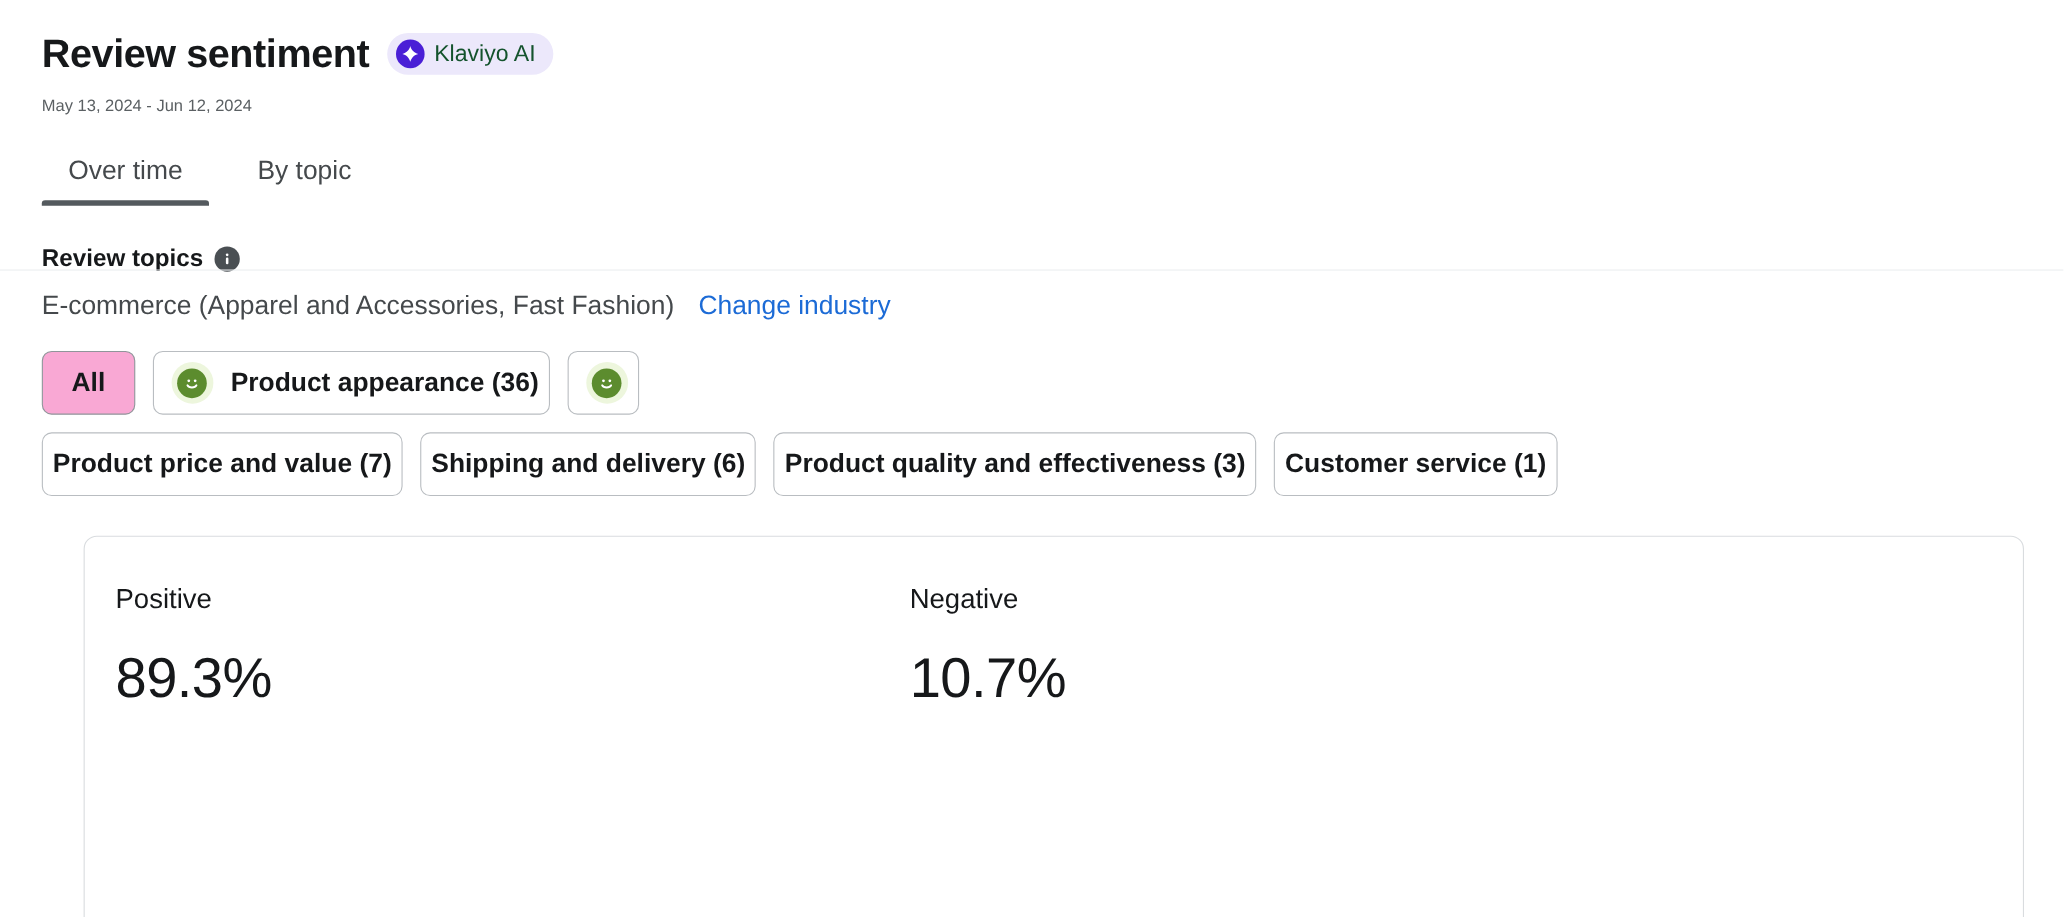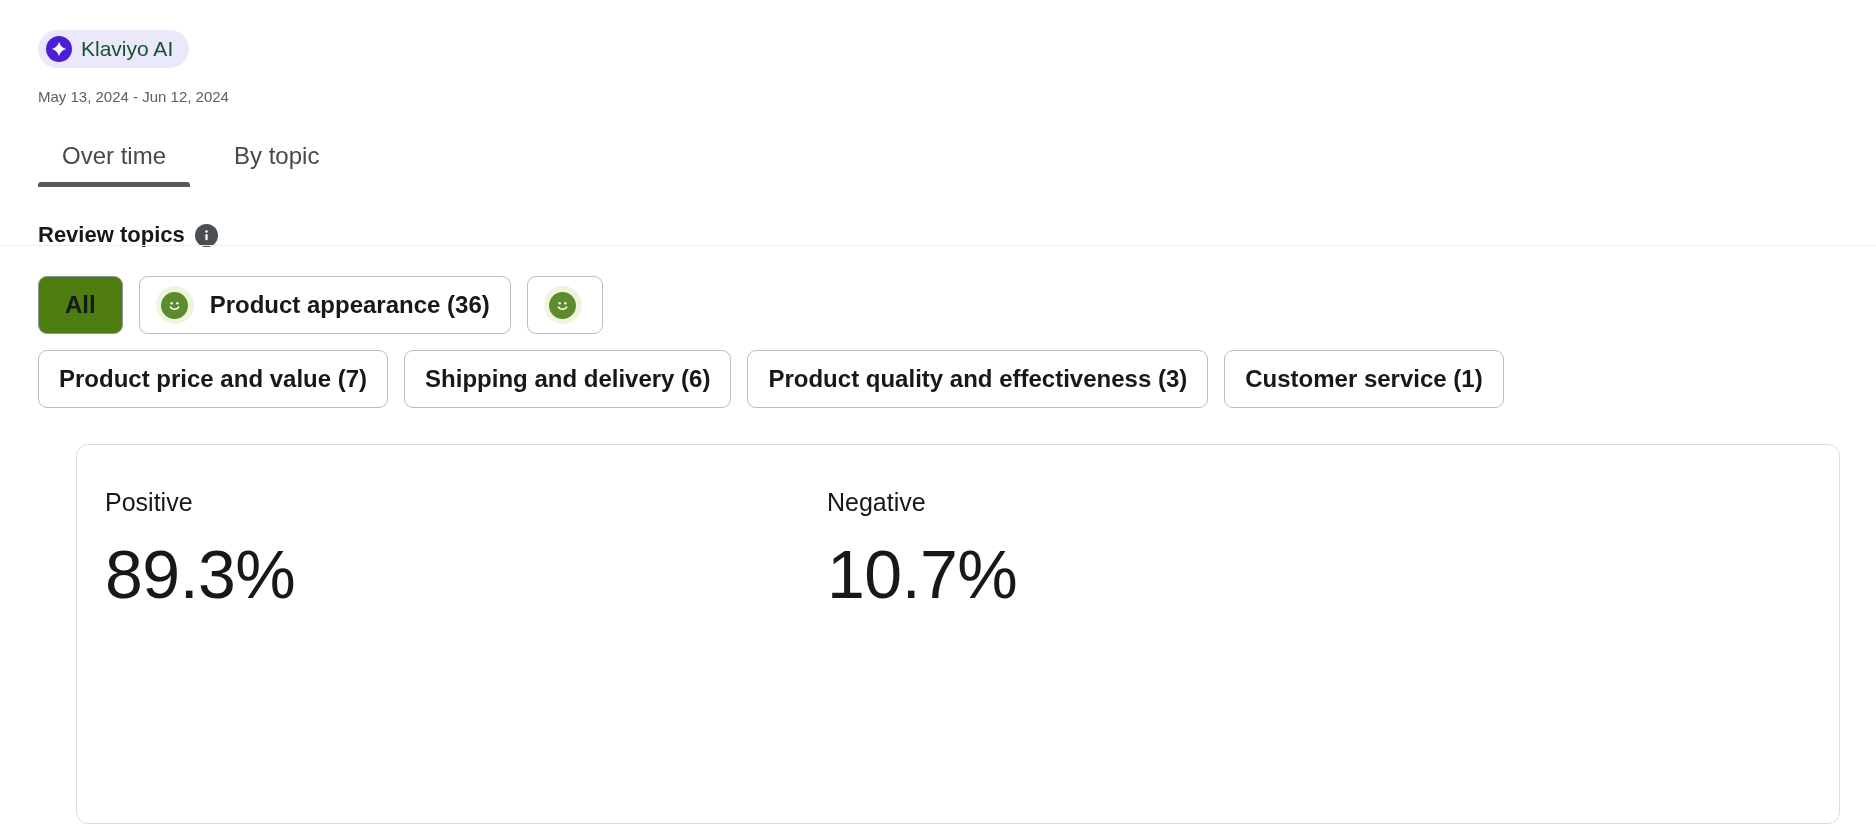--- a/index.html
+++ b/index.html
@@ -144,33 +144,33 @@
     display: flex;
     align-items: center;
     gap: 16px;
     margin-bottom: 16px;
   }
   .chip {
     display: inline-flex;
     align-items: center;
     gap: 16px;
     height: 58px;
-    padding: 0 20px;
+    padding: 0 9px;
     border: 1px solid #b9bdc1;
     border-radius: 9px;
     background: #ffffff;
     font-size: 24px;
     color: #16181a;
     font-weight: bold;
     line-height: 28px;
     white-space: nowrap;
     cursor: pointer;
   }
   .chip.selected {
-    background: #4d7c0f;
+    background: #f9a8d4;
     border-color: #90959a;
     padding: 0 26px;
   }
   .chip.has-icon { padding-left: 16px; }
 
   .smiley {
     position: relative;
     width: 38px; height: 38px;
     border-radius: 50%;
     background: #edf6dd;
@@ -197,34 +197,35 @@
     overflow: hidden;
   }
   .stat-block { width: 722px; }
   .stat-label {
     font-size: 25px;
     color: #16181a;
     line-height: 30px;
     font-weight: normal;
   }
   .stat-value {
-    font-size: 68px;
+    font-size: 51px;
     color: #16181a;
     line-height: 66px;
     margin-top: 24px;
     letter-spacing: -0.5px;
   }
 </style>
 </head>
 <body>
 
 <div class="page">
 
   <div class="header">
     <div class="title-row">
+      <div class="page-title">Review sentiment</div>
       <div class="ai-badge">
         <span class="ai-badge-icon">
           <svg width="16" height="16" viewBox="0 0 16 16" aria-hidden="true">
             <path d="M8 0.8 C8.8 4.4 11.6 7.2 15.2 8 C11.6 8.8 8.8 11.6 8 15.2 C7.2 11.6 4.4 8.8 0.8 8 C4.4 7.2 7.2 4.4 8 0.8 Z" fill="#ffffff"></path>
           </svg>
         </span>
         <span class="ai-badge-label">Klaviyo AI</span>
       </div>
     </div>
     <div class="date-range">May 13, 2024 - Jun 12, 2024</div>
@@ -246,20 +247,24 @@
     <div class="section-title-row">
       <div class="section-title">Review topics</div>
       <span class="info-icon">
         <svg width="13" height="13" viewBox="0 0 13 13" aria-hidden="true">
           <circle cx="6.5" cy="2.6" r="1.25" fill="#ffffff"></circle>
           <rect x="5.35" y="5.1" width="2.3" height="6.2" rx="1.1" fill="#ffffff"></rect>
         </svg>
       </span>
     </div>
 
+    <div class="industry-row">
+      <span class="industry-text">E-commerce (Apparel and Accessories, Fast Fashion)</span>
+      <span class="change-industry">Change industry</span>
+    </div>
 
     <div class="chip-rows">
 
       <div class="chip-row">
         <div class="chip selected">
           <span>All</span>
         </div>
 
         <div class="chip has-icon">
           <span class="smiley">

